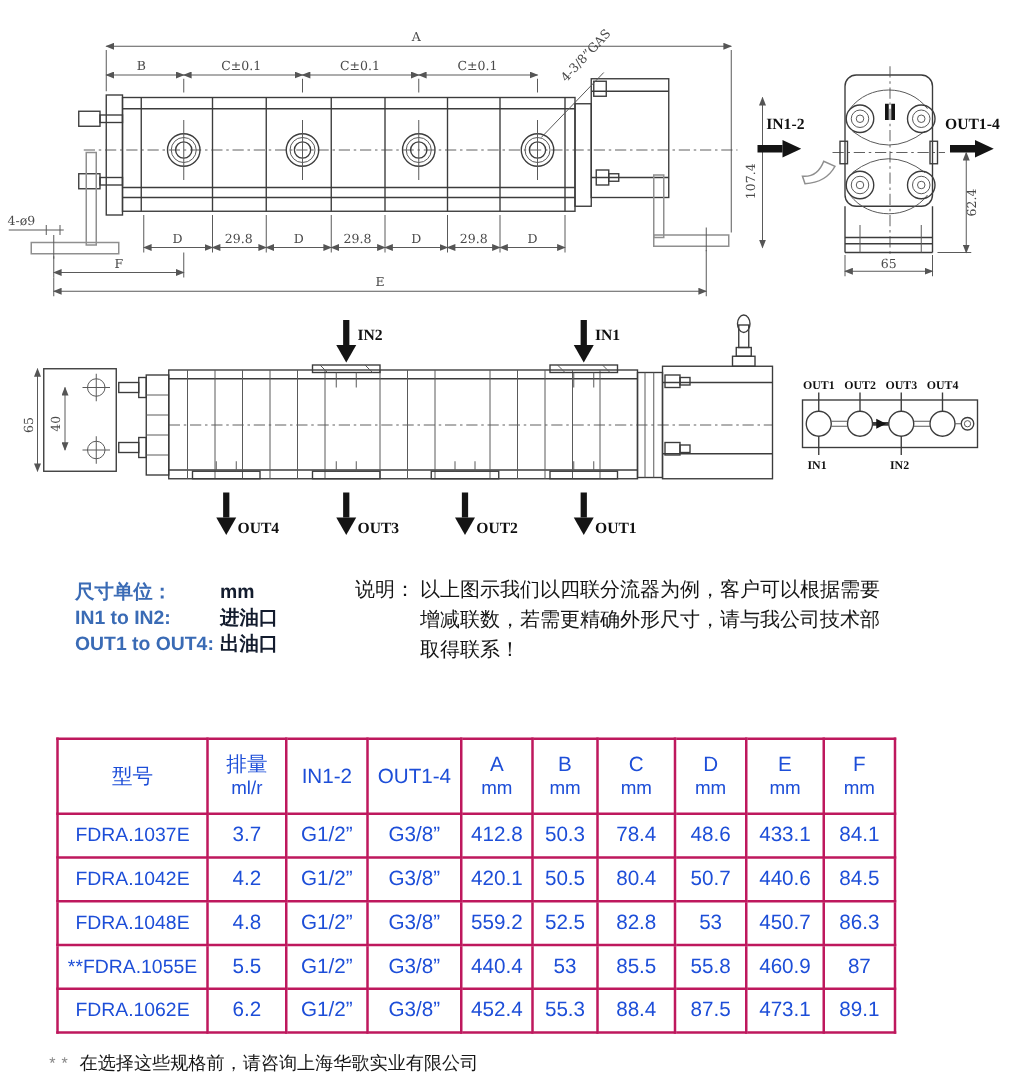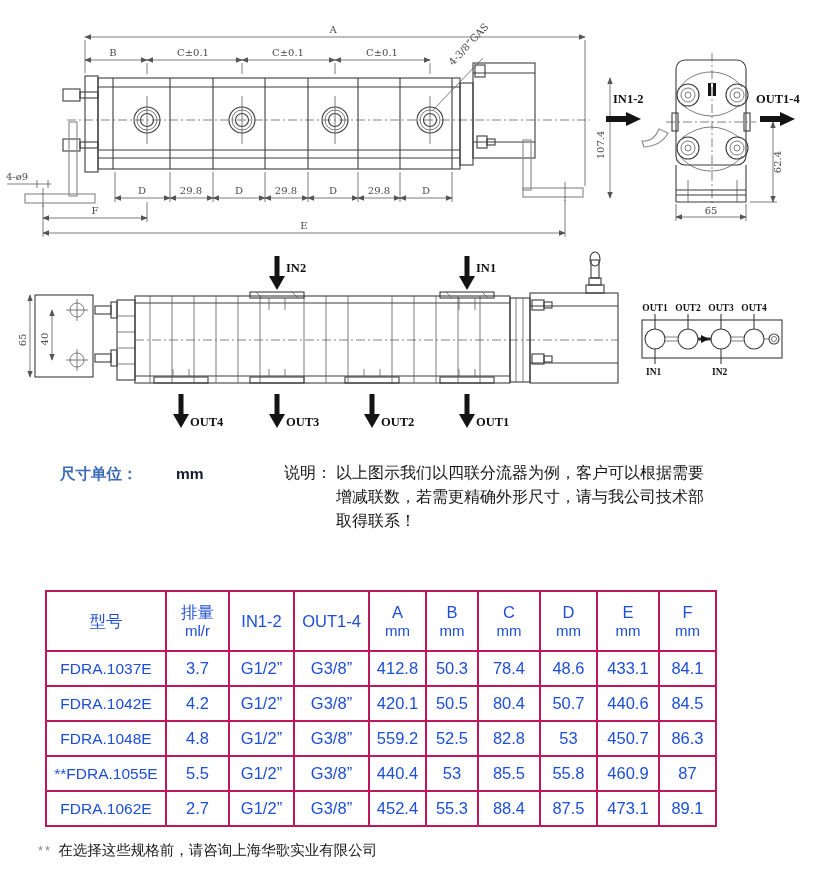--- a/index.html
+++ b/index.html
@@ -25,21 +25,21 @@
   
   #spec-table{position:absolute;left:45px;top:590px;border-collapse:collapse;table-layout:fixed;}
   #spec-table td,#spec-table th{border:2px solid #be185d;text-align:center;vertical-align:middle;
       padding:0;color:#1d4ed8;font-weight:normal;}
   #spec-table .h1{font-size:16.5px;line-height:19px;}
   #spec-table .h2{font-size:15px;line-height:18px;}
   #spec-table tr.hdr{height:60px;}
   #spec-table tr.data{height:35px;font-size:16.5px;}
   #spec-table td.model{font-size:15.5px;}
   
-  #footnote{position:absolute;left:38px;top:841px;font-size:14.5px;color:#161616;}
+  #footnote{position:absolute;left:38px;top:841px;font-size:14.5px;color:#161616;font-family:Liberation Mono, monospace;}
   #footnote .mark{color:#8a8a8a;letter-spacing:2px;margin-right:6px;font-size:13px;}
 </style>
 </head>
 <body>
 
 <div id="page">
 
   <svg style="left:5px;top:10px;" width="615" height="240" viewBox="0 0 615 240">
     <defs>
       <marker id="mk1" viewBox="0 0 10 8" refX="9" refY="4" markerWidth="9" markerHeight="7" orient="auto-start-reverse">
@@ -394,20 +394,28 @@
         <line class="body-ln" x1="88" y1="53" x2="88" y2="68"></line>
       <text class="sch" x="13" y="79">IN1</text>
       <text class="sch" x="79" y="79">IN2</text>
     </g>
   </svg>
 
   <div id="legend">
     <div class="lg-row">
       <span class="lg-label">尺寸单位：</span>
       <span class="lg-value">mm</span>
+    </div>
+    <div class="lg-row">
+      <span class="lg-label">IN1 to IN2:</span>
+      <span class="lg-value">进油口</span>
+    </div>
+    <div class="lg-row">
+      <span class="lg-label">OUT1 to OUT4:</span>
+      <span class="lg-value">出油口</span>
     </div>
   </div>
 
   <div id="note">
     <div class="note-label">说明：</div>
     <div>
       <div>以上图示我们以四联分流器为例，客户可以根据需要</div>
       <div>增减联数，若需更精确外形尺寸，请与我公司技术部</div>
       <div>取得联系！</div>
     </div>
@@ -509,21 +517,21 @@
       <td>G3/8”</td>
       <td>440.4</td>
       <td>53</td>
       <td>85.5</td>
       <td>55.8</td>
       <td>460.9</td>
       <td>87</td>
     </tr>
     <tr class="data">
       <td class="model">FDRA.1062E</td>
-      <td>2.7</td>
+      <td>6.2</td>
       <td>G1/2”</td>
       <td>G3/8”</td>
       <td>452.4</td>
       <td>55.3</td>
       <td>88.4</td>
       <td>87.5</td>
       <td>473.1</td>
       <td>89.1</td>
     </tr>
   </tbody>

